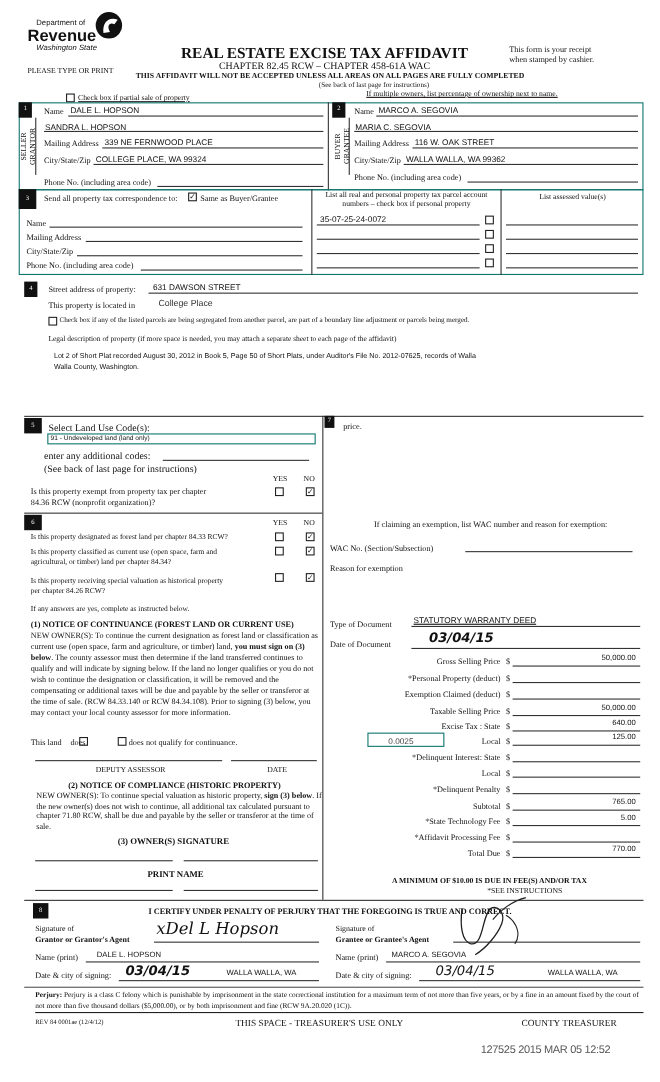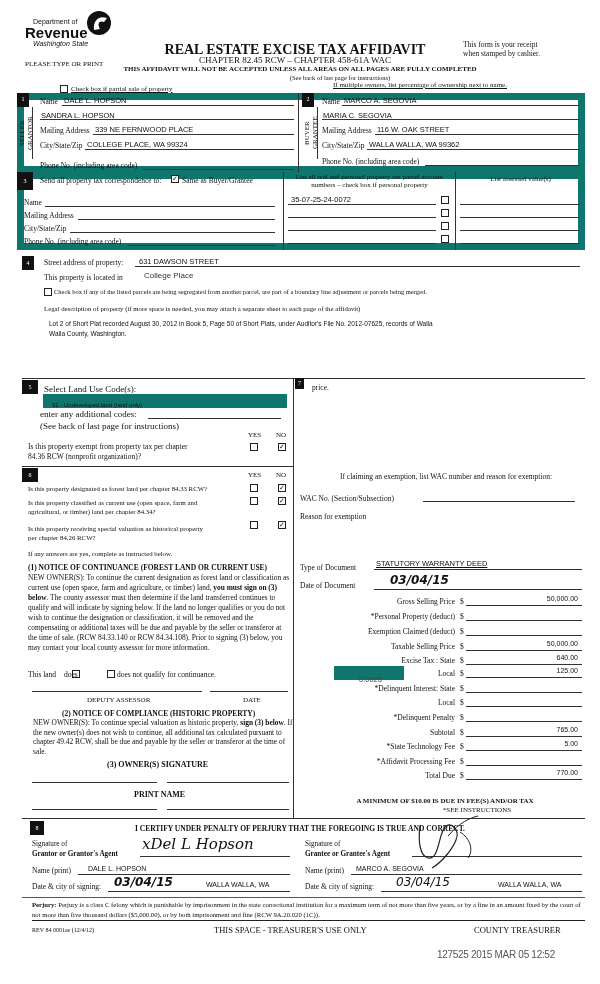--- a/index.html
+++ b/index.html
@@ -4,21 +4,21 @@
 <style>
   * { box-sizing: border-box; margin: 0; padding: 0; }
   html, body { width: 600px; height: 984px; background: #fff; overflow: hidden; }
   body { position: relative; font-family: "Liberation Serif", serif; color: #111; font-size: 7.5px; }
   .abs { position: absolute; }
   .sans { font-family: "Liberation Sans", sans-serif; }
   .fill { font-family: "Liberation Sans", sans-serif; font-size: 7.5px; color: #111; }
   .hw { font-family: "DejaVu Sans", sans-serif; font-style: italic; font-weight: bold; }
   .badge { position: absolute; background: #111; color: #fff; width: 12px; height: 12px; font-size: 6px; text-align: center; line-height: 12px; }
   .uline { position: absolute; border-bottom: 1px solid #333; }
-  .box { position: absolute; border: 7px solid #0f766e; }
+  .box { position: absolute; border: 1px solid #0f766e; }
   .cb { position: absolute; width: 8px; height: 8px; border: 1px solid #222; background: #fff; font-size: 7px; line-height: 6px; text-align: center; font-family: "DejaVu Sans", sans-serif; }
   .vtext { position: absolute; writing-mode: vertical-rl; transform: rotate(180deg); font-size: 7px; text-align: center; line-height: 8px; }
   .right { text-align: right; }
   .bold { font-weight: bold; }
   .center { text-align: center; }
   .para { line-height: 10px; font-size: 7.5px; }
   .label { white-space: nowrap; }
 </style>
 </head>
 <body>
@@ -185,21 +185,21 @@
 <div class="abs label" style="left:64px;top:670px;">does</div>
 <div class="cb" style="left:107px;top:670px;"></div>
 <div class="abs label" style="left:117px;top:670px;">does not qualify for continuance.</div>
 <div class="uline" style="left:32px;top:682px;width:170px;height:10px;"></div>
 <div class="uline" style="left:210px;top:682px;width:78px;height:10px;"></div>
 <div class="abs label" style="left:87px;top:696px;font-size:7px;">DEPUTY ASSESSOR</div>
 <div class="abs label" style="left:243px;top:696px;font-size:7px;">DATE</div>
 <div class="abs bold label" style="left:62px;top:709px;font-size:7.5px;">(2) NOTICE OF COMPLIANCE (HISTORIC PROPERTY)</div>
 <div class="abs para" style="left:33px;top:718px;width:260px;font-size:7.4px;line-height:9.5px;">
   <span>NEW OWNER(S): To continue special valuation as historic property,</span>
-  <b>sign (3) below</b><span>. If the new owner(s) does not wish to continue, all additional tax calculated pursuant to chapter 49.42 RCW, shall be due and payable by the seller or transferor at the time of sale.</span>
+  <b>sign (3) below</b><span>. If the new owner(s) does not wish to continue, all additional tax calculated pursuant to chapter 71.80 RCW, shall be due and payable by the seller or transferor at the time of sale.</span>
 </div>
 <div class="abs bold label" style="left:107px;top:760px;font-size:8px;">(3)  OWNER(S) SIGNATURE</div>
 <div class="uline" style="left:32px;top:775px;width:125px;height:8px;"></div>
 <div class="uline" style="left:167px;top:775px;width:122px;height:8px;"></div>
 <div class="abs bold label" style="left:134px;top:790px;font-size:8px;">PRINT NAME</div>
 <div class="uline" style="left:32px;top:802px;width:125px;height:8px;"></div>
 <div class="uline" style="left:167px;top:802px;width:122px;height:8px;"></div>
 
 <div class="badge" style="left:295px;top:378px;width:9px;height:11px;line-height:11px;">7</div>
 <div class="abs" style="left:312px;top:381px;width:280px;font-size:7.5px;line-height:13px;">

